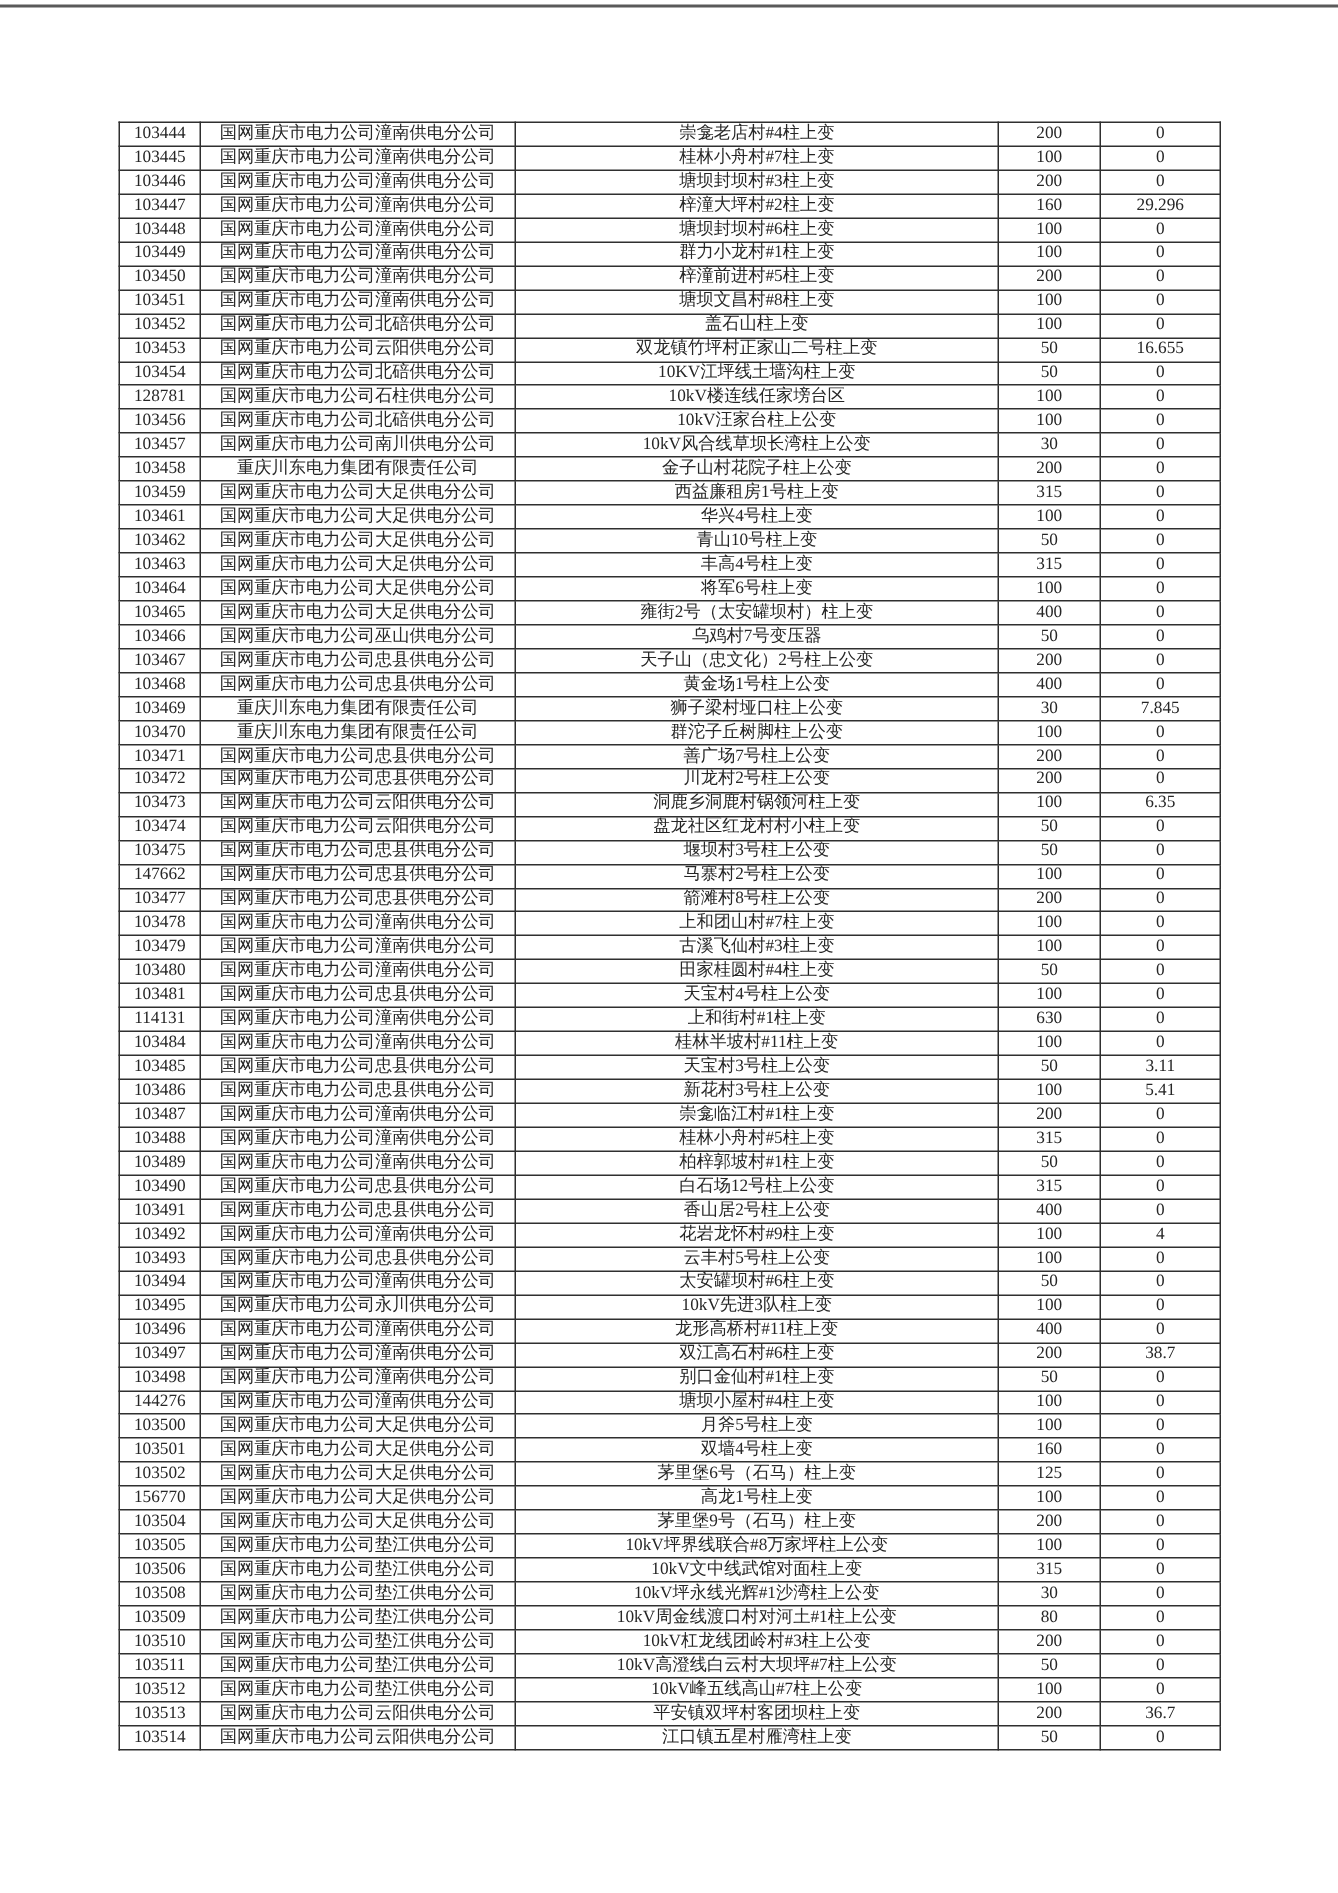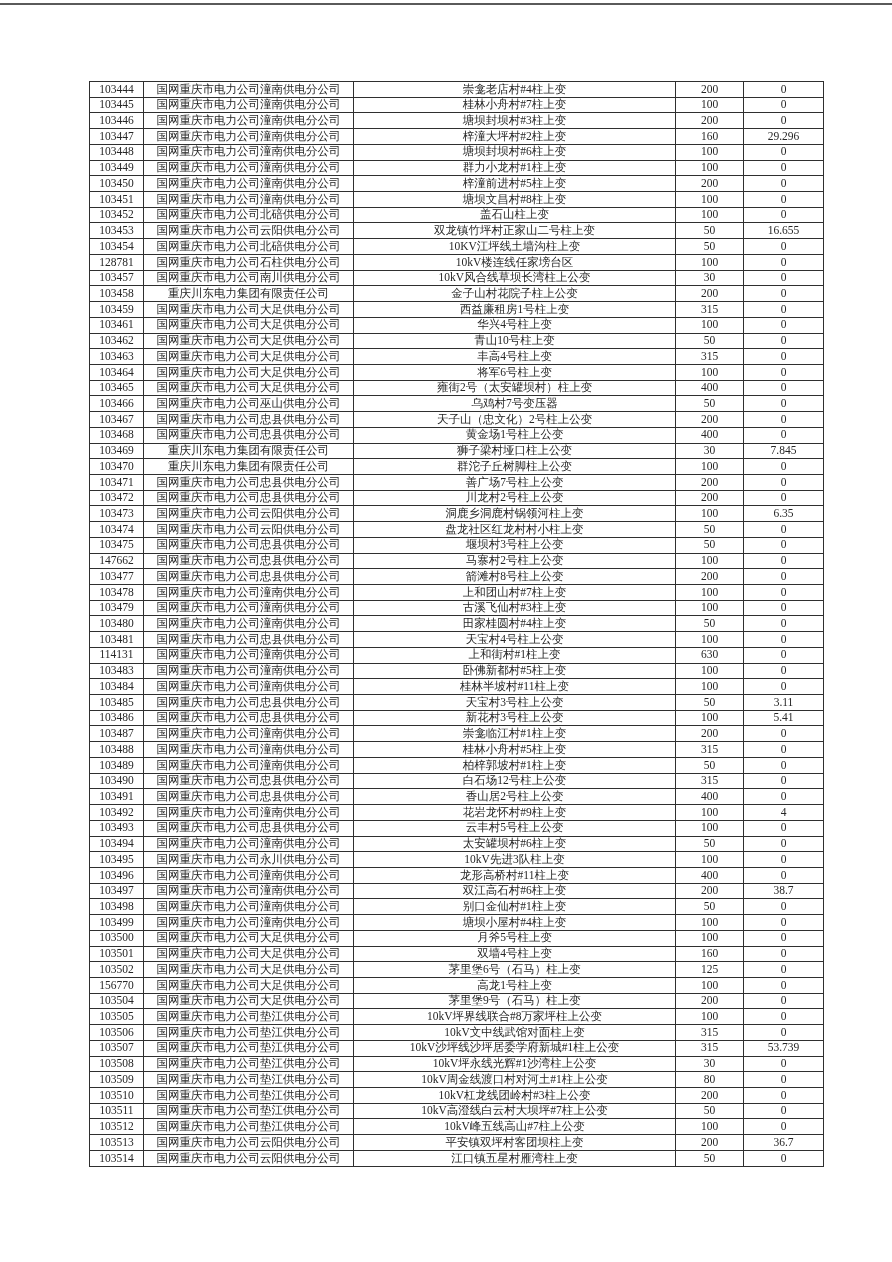--- a/index.html
+++ b/index.html
@@ -15,21 +15,20 @@
     position:absolute;left:0;top:3px;width:892px;height:2px;
     background:#3d3d3d;opacity:.85;
   }
   .doc-table{
     position:absolute;left:79px;top:81px;
     width:734px;height:1086px;
     border-collapse:collapse;
     table-layout:fixed;
     font-size:11.5px;
     line-height:1;
-    margin-left:10px;
   }
   .doc-table td{
     border:1px solid #2f2f2f;
     padding:0 2px;
     text-align:center;
     vertical-align:middle;
     white-space:nowrap;
     overflow:hidden;
     color:#262626;
   }
@@ -131,20 +130,27 @@
         <td>0</td>
       </tr>
       <tr>
         <td>128781</td>
         <td>国网重庆市电力公司石柱供电分公司</td>
         <td>10kV楼连线任家塝台区</td>
         <td>100</td>
         <td>0</td>
       </tr>
       <tr>
+        <td>103456</td>
+        <td>国网重庆市电力公司北碚供电分公司</td>
+        <td>10kV汪家台柱上公变</td>
+        <td>100</td>
+        <td>0</td>
+      </tr>
+      <tr>
         <td>103457</td>
         <td>国网重庆市电力公司南川供电分公司</td>
         <td>10kV风合线草坝长湾柱上公变</td>
         <td>30</td>
         <td>0</td>
       </tr>
       <tr>
         <td>103458</td>
         <td>重庆川东电力集团有限责任公司</td>
         <td>金子山村花院子柱上公变</td>
@@ -306,27 +312,20 @@
         <td>0</td>
       </tr>
       <tr>
         <td>114131</td>
         <td>国网重庆市电力公司潼南供电分公司</td>
         <td>上和街村#1柱上变</td>
         <td>630</td>
         <td>0</td>
       </tr>
       <tr>
-        <td>103483</td>
-        <td>国网重庆市电力公司潼南供电分公司</td>
-        <td>卧佛新都村#5柱上变</td>
-        <td>100</td>
-        <td>0</td>
-      </tr>
-      <tr>
         <td>103484</td>
         <td>国网重庆市电力公司潼南供电分公司</td>
         <td>桂林半坡村#11柱上变</td>
         <td>100</td>
         <td>0</td>
       </tr>
       <tr>
         <td>103485</td>
         <td>国网重庆市电力公司忠县供电分公司</td>
         <td>天宝村3号柱上公变</td>
@@ -418,21 +417,21 @@
         <td>38.7</td>
       </tr>
       <tr>
         <td>103498</td>
         <td>国网重庆市电力公司潼南供电分公司</td>
         <td>别口金仙村#1柱上变</td>
         <td>50</td>
         <td>0</td>
       </tr>
       <tr>
-        <td>103499</td>
+        <td>144276</td>
         <td>国网重庆市电力公司潼南供电分公司</td>
         <td>塘坝小屋村#4柱上变</td>
         <td>100</td>
         <td>0</td>
       </tr>
       <tr>
         <td>103500</td>
         <td>国网重庆市电力公司大足供电分公司</td>
         <td>月斧5号柱上变</td>
         <td>100</td>
@@ -472,27 +471,20 @@
         <td>10kV坪界线联合#8万家坪柱上公变</td>
         <td>100</td>
         <td>0</td>
       </tr>
       <tr>
         <td>103506</td>
         <td>国网重庆市电力公司垫江供电分公司</td>
         <td>10kV文中线武馆对面柱上变</td>
         <td>315</td>
         <td>0</td>
-      </tr>
-      <tr>
-        <td>103507</td>
-        <td>国网重庆市电力公司垫江供电分公司</td>
-        <td>10kV沙坪线沙坪居委学府新城#1柱上公变</td>
-        <td>315</td>
-        <td>53.739</td>
       </tr>
       <tr>
         <td>103508</td>
         <td>国网重庆市电力公司垫江供电分公司</td>
         <td>10kV坪永线光辉#1沙湾柱上公变</td>
         <td>30</td>
         <td>0</td>
       </tr>
       <tr>
         <td>103509</td>

